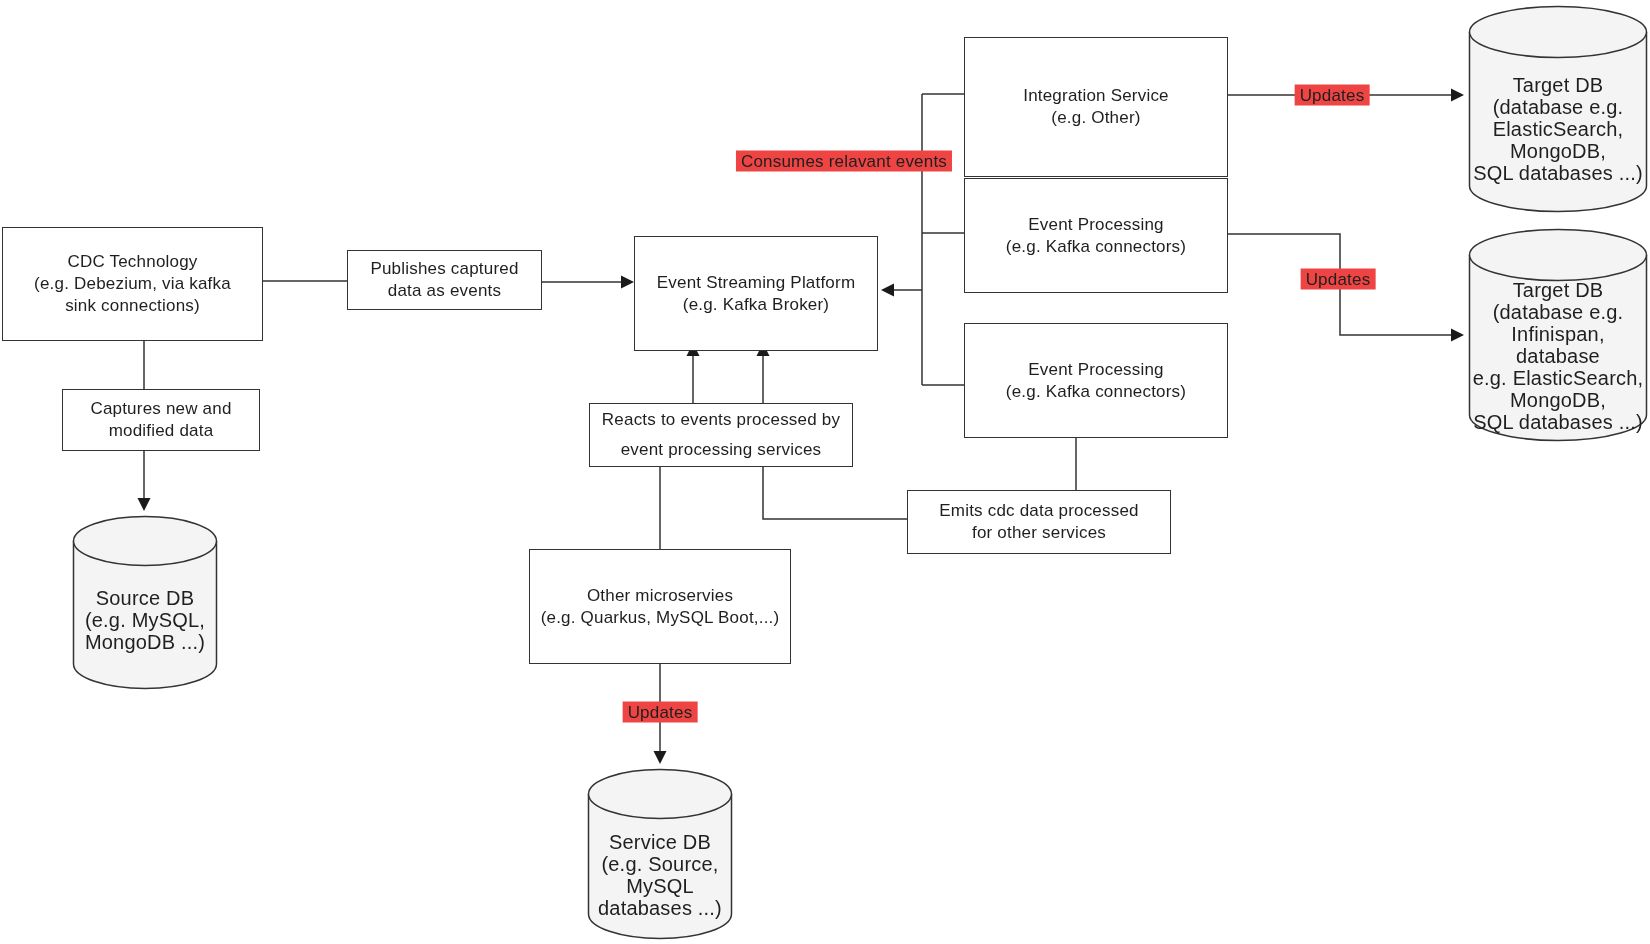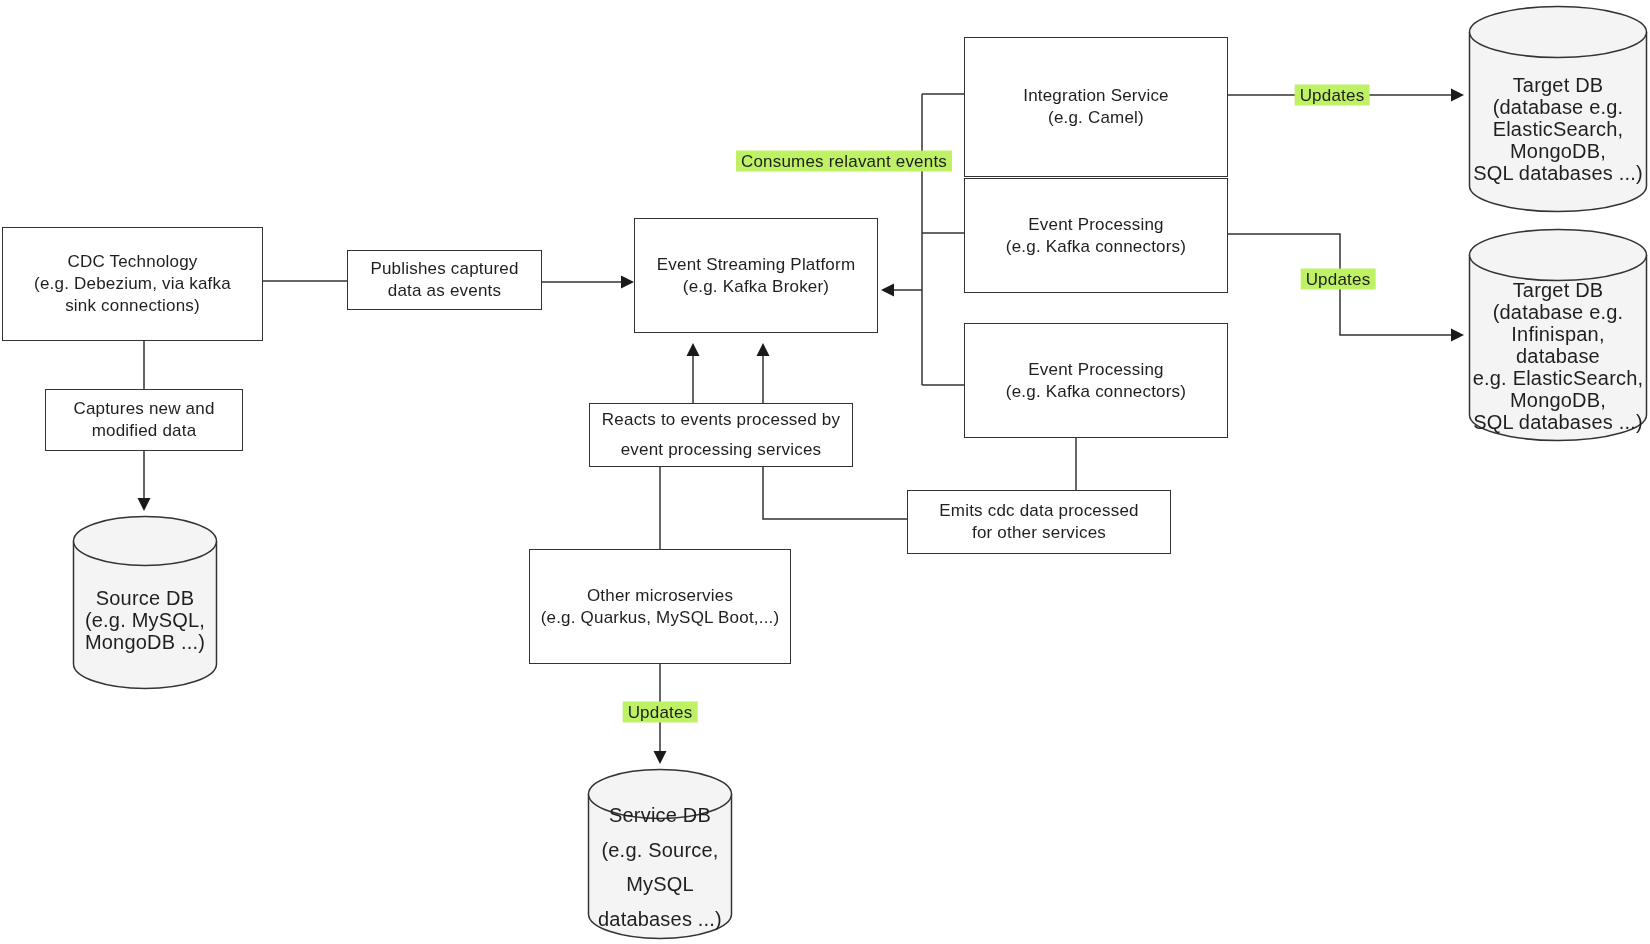--- a/index.html
+++ b/index.html
@@ -39,21 +39,21 @@
     align-items: center;
     justify-content: center;
     text-align: center;
     font-size: 20px;
     line-height: 22px;
     letter-spacing: 0.2px;
   }
   .edge-label {
     position: absolute;
     transform: translate(-50%, -50%);
-    background: #bef264;
+    background: #ef4444;
     padding: 0 5px;
     font-size: 17px;
     line-height: 21px;
     white-space: nowrap;
     letter-spacing: 0.2px;
   }
   .ln { display: block; }
 </style>
 </head>
 <body>
@@ -105,41 +105,41 @@
     <span class="ln">CDC Technology</span>
     <span class="ln">(e.g. Debezium, via kafka</span>
     <span class="ln">sink connections)</span>
   </div>
 
   <div class="node" style="left:347px; top:250px; width:195px; height:60px;">
     <span class="ln">Publishes captured</span>
     <span class="ln">data as events</span>
   </div>
 
-  <div class="node" style="left:634px; top:218px; width:244px; height:115px;">
+  <div class="node" style="left:634px; top:236px; width:244px; height:115px;">
     <span class="ln">Event Streaming Platform</span>
     <span class="ln">(e.g. Kafka Broker)</span>
   </div>
 
   <div class="node" style="left:964px; top:37px; width:264px; height:140px;">
     <span class="ln">Integration Service</span>
-    <span class="ln">(e.g. Camel)</span>
+    <span class="ln">(e.g. Other)</span>
   </div>
 
   <div class="node" style="left:964px; top:178px; width:264px; height:115px;">
     <span class="ln">Event Processing</span>
     <span class="ln">(e.g. Kafka connectors)</span>
   </div>
 
   <div class="node" style="left:964px; top:323px; width:264px; height:115px;">
     <span class="ln">Event Processing</span>
     <span class="ln">(e.g. Kafka connectors)</span>
   </div>
 
-  <div class="node" style="left:45px; top:389px; width:198px; height:62px;">
+  <div class="node" style="left:62px; top:389px; width:198px; height:62px;">
     <span class="ln">Captures new and</span>
     <span class="ln">modified data</span>
   </div>
 
   <div class="node" style="left:589px; top:403px; width:264px; height:64px;gap:8px;">
     <span class="ln">Reacts to events processed by</span>
     <span class="ln">event processing services</span>
   </div>
 
   <div class="node" style="left:907px; top:490px; width:264px; height:64px;">
@@ -162,21 +162,21 @@
       <span class="ln">(e.g. MySQL,</span>
       <span class="ln">MongoDB ...)</span>
     </div>
   </div>
 
   <div class="cyl" style="left:587px; top:768px; width:146px; height:172px;">
     <svg width="146" height="172" viewBox="0 0 146 172">
       <path d="M1.5,26 L1.5,146 A71.5,24.5 0 0,0 144.5,146 L144.5,26" fill="#f4f4f4" stroke="#333333" stroke-width="1.5"></path>
       <ellipse cx="73" cy="26" rx="71.5" ry="24.5" fill="#f4f4f4" stroke="#333333" stroke-width="1.5"></ellipse>
     </svg>
-    <div class="cyl-text" style="top:36px; bottom:10px;justify-content:space-between;">
+    <div class="cyl-text" style="top:52px; bottom:10px;">
       <span class="ln">Service DB</span>
       <span class="ln">(e.g. Source,</span>
       <span class="ln">MySQL</span>
       <span class="ln">databases ...)</span>
     </div>
   </div>
 
   <div class="cyl" style="left:1468px; top:5px; width:180px; height:208px;">
     <svg width="180" height="208" viewBox="0 0 180 208">
       <path d="M1.5,27 L1.5,181 A88.5,25.5 0 0,0 178.5,181 L178.5,27" fill="#f4f4f4" stroke="#333333" stroke-width="1.5"></path>

